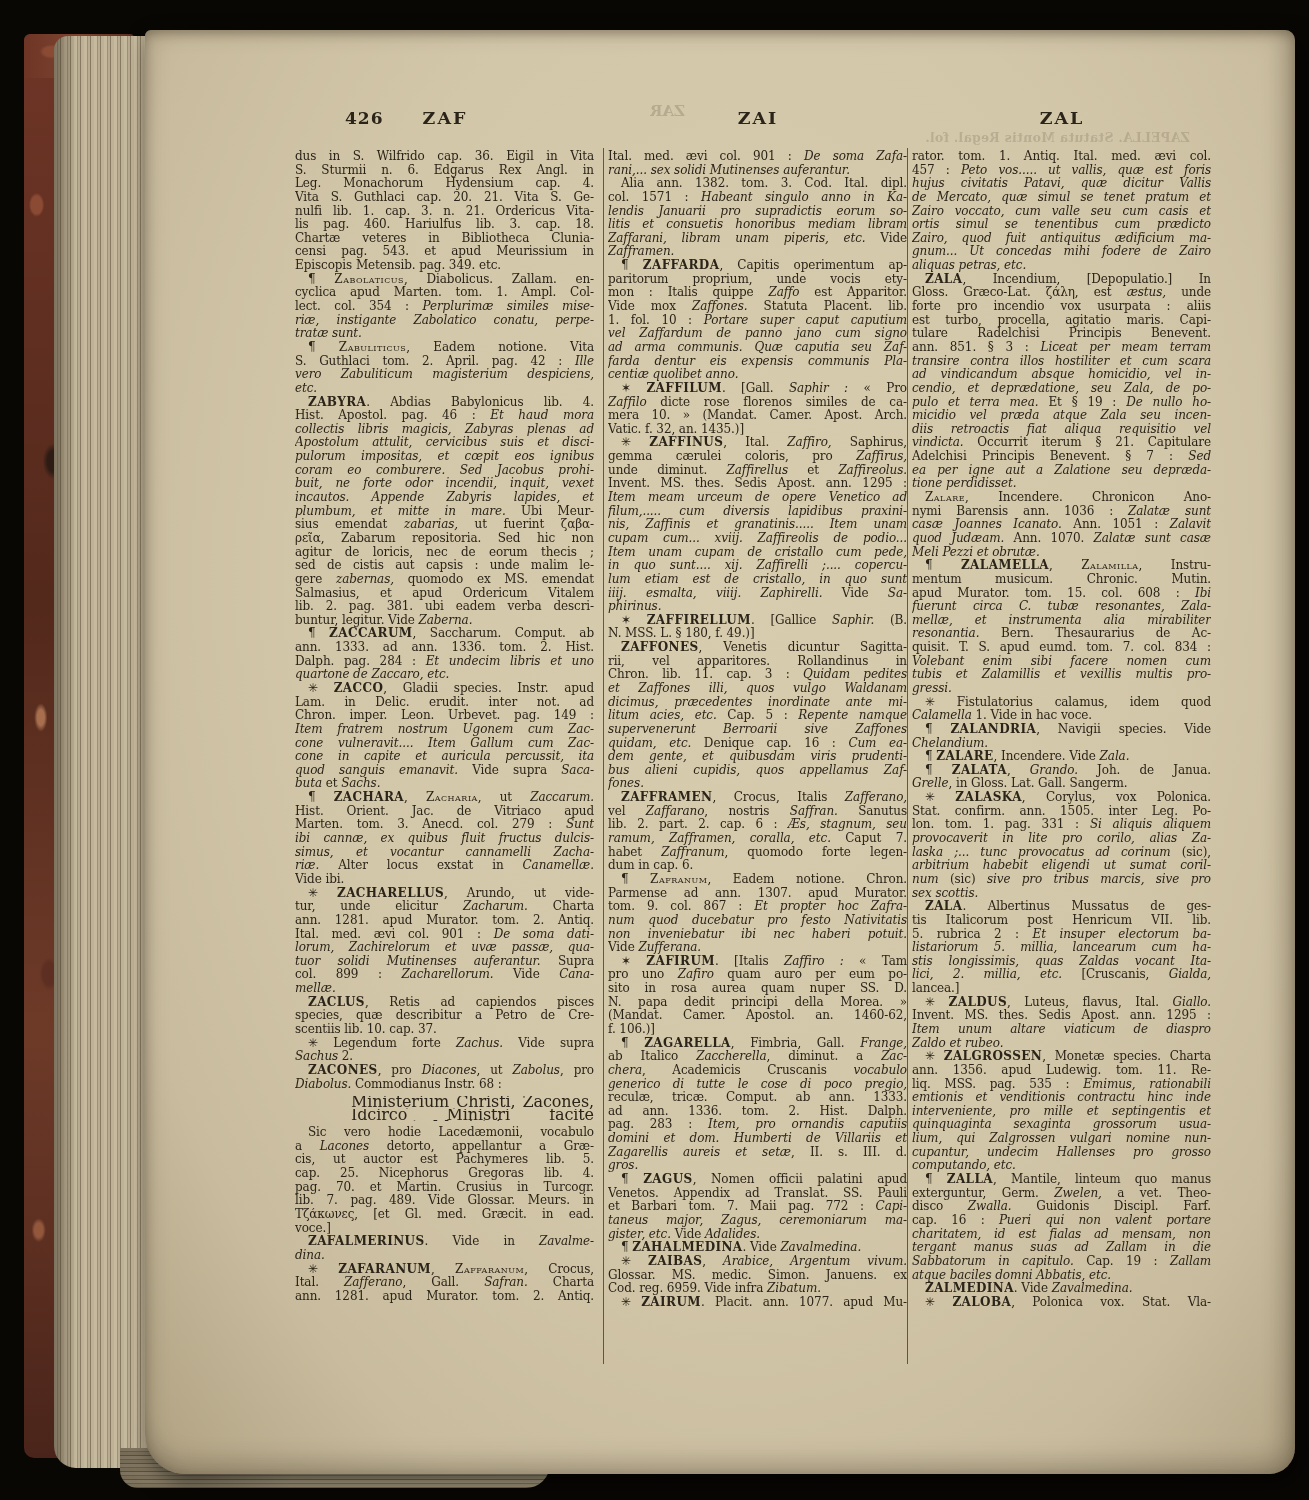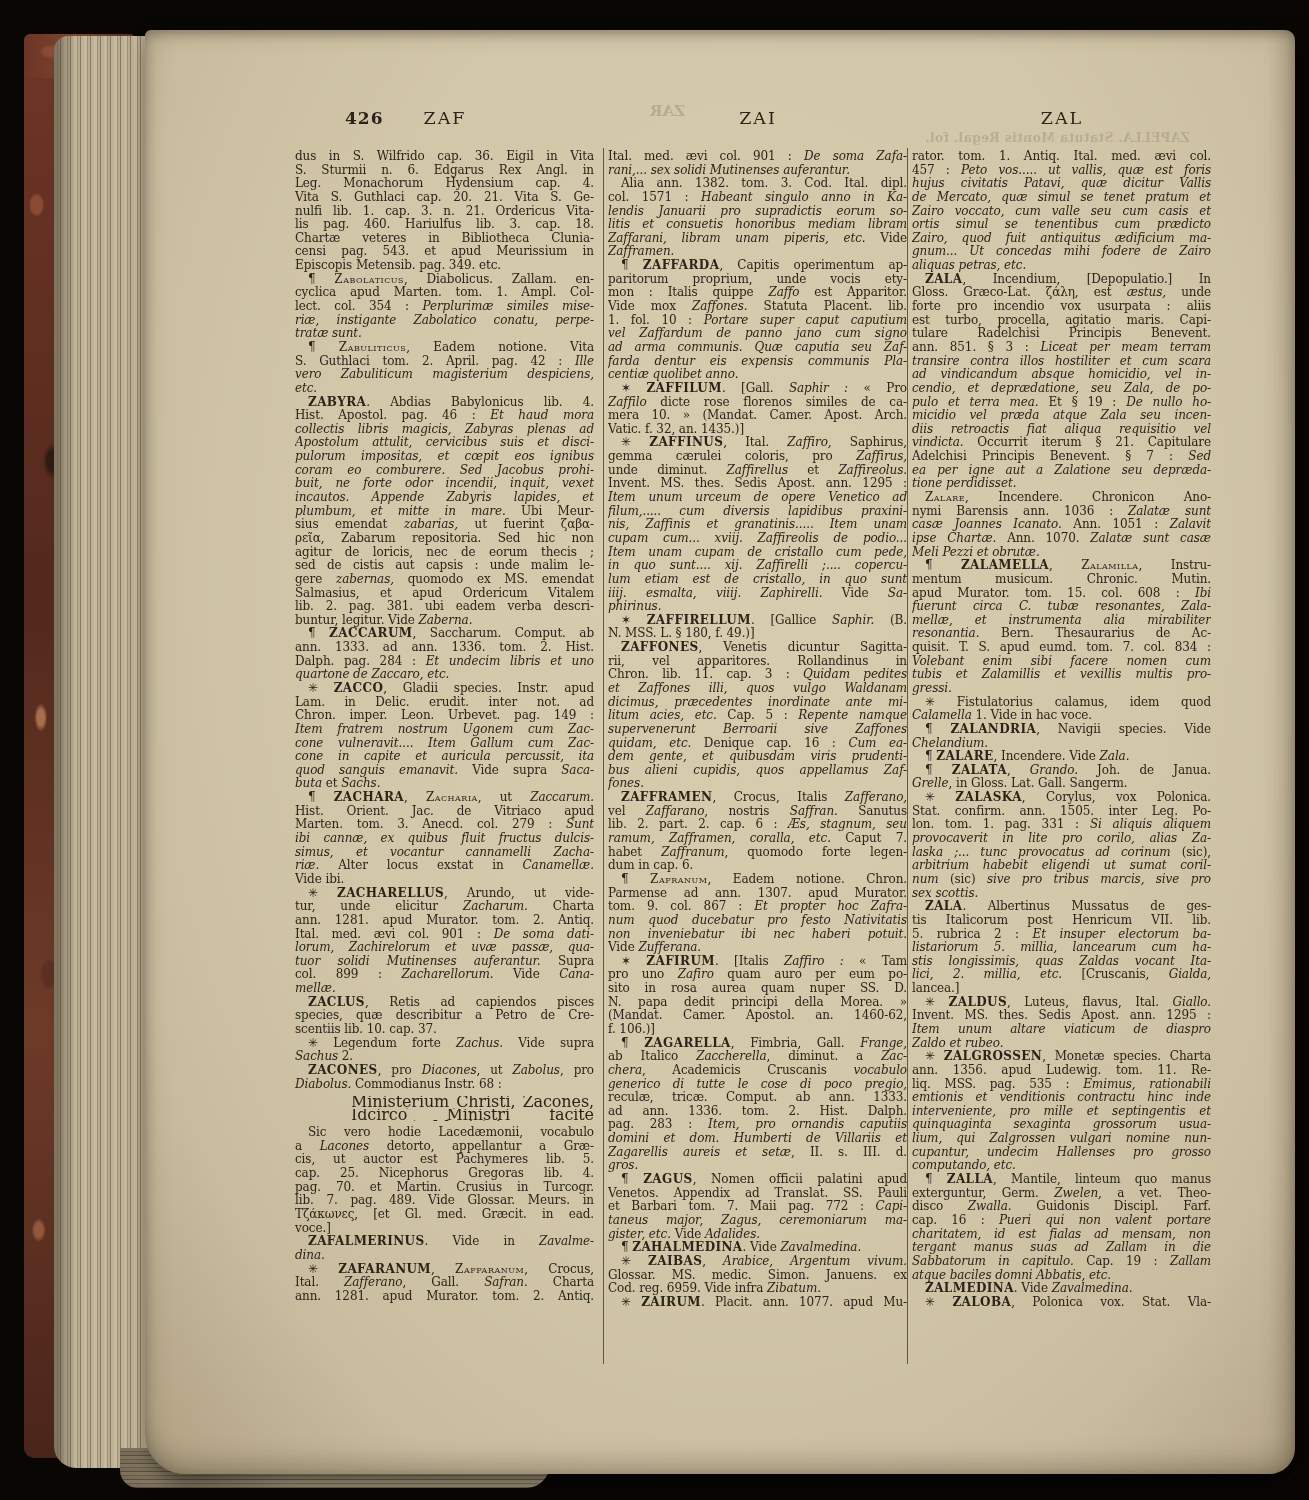--- a/index.html
+++ b/index.html
@@ -38,21 +38,21 @@
     box-shadow: inset -10px 0 24px rgba(40,30,18,.22), inset 0 -12px 26px rgba(40,30,18,.18),
                 inset 0 4px 10px rgba(40,30,18,.25), 6px 10px 22px rgba(0,0,0,.55);}
   
   .ghost{position:absolute;color:#9b8f74;opacity:.5;transform:scaleX(-1);
     filter:blur(.7px);font-weight:bold;pointer-events:none;}
   .ghost.g1{left:505px;top:72px;font-size:15px;}
   .ghost.g2{left:780px;top:100px;font-size:12.5px;letter-spacing:.3px;opacity:.45;}
   
   .hdr{position:absolute;left:0;top:78px;width:1150px;height:30px;color:#2b2418;}
   .pagenum{position:absolute;left:152px;top:0;font-size:17px;font-weight:bold;letter-spacing:1px;margin-left:48px;}
-  .rh{position:absolute;top:0;width:300px;text-align:center;font-size:17.5px;font-weight:normal;letter-spacing:2px;}
+  .rh{position:absolute;top:0;width:300px;text-align:center;font-size:17.5px;font-weight:bold;letter-spacing:2px;}
   .rh1{left:150px;} .rh2{left:463px;} .rh3{left:767px;}
   
   .rule{position:absolute;top:118px;width:1px;height:1216px;background:rgba(58,49,36,.75);}
   .r1{left:458px;} .r2{left:762px;}
   
   .col{position:absolute;top:120px;width:299px;color:#2b2418;}
   .c1{left:150px;} .c2{left:463px;} .c3{left:767px;}
   .tl{height:13.65px;line-height:13.65px;font-size:12px;
       text-align:justify;text-align-last:justify;overflow:hidden;white-space:normal;
       letter-spacing:-0.1px;}
@@ -194,21 +194,21 @@
         <div class="tl"><span class="i">farda dentur eis expensis communis Pla-</span></div>
         <div class="tl e"><span class="i">centiæ quolibet anno.</span></div>
         <div class="tl p"><span>✶ </span><span class="b">ZAFFILUM</span><span>. [Gall. </span><span class="i">Saphir :</span><span> « Pro</span></div>
         <div class="tl"><span class="i">Zaffilo</span><span> dicte rose florenos similes de ca-</span></div>
         <div class="tl"><span>mera 10. » (Mandat. Camer. Apost. Arch.</span></div>
         <div class="tl e"><span>Vatic. f. 32, an. 1435.)]</span></div>
         <div class="tl p"><span>✳ </span><span class="b">ZAFFINUS</span><span>, Ital. </span><span class="i">Zaffiro,</span><span> Saphirus,</span></div>
         <div class="tl"><span>gemma cærulei coloris, pro </span><span class="i">Zaffirus,</span></div>
         <div class="tl"><span>unde diminut. </span><span class="i">Zaffirellus</span><span> et </span><span class="i">Zaffireolus.</span></div>
         <div class="tl"><span>Invent. MS. thes. Sedis Apost. ann. 1295 :</span></div>
-        <div class="tl"><span class="i">Item unum urceum de opere Venetico ad</span></div>
+        <div class="tl"><span class="i">Item meam urceum de opere Venetico ad</span></div>
         <div class="tl"><span class="i">filum,..... cum diversis lapidibus praxini-</span></div>
         <div class="tl"><span class="i">nis, Zaffinis et granatinis..... Item unam</span></div>
         <div class="tl"><span class="i">cupam cum... xviij. Zaffireolis de podio...</span></div>
         <div class="tl"><span class="i">Item unam cupam de cristallo cum pede,</span></div>
         <div class="tl"><span class="i">in quo sunt.... xij. Zaffirelli ;.... copercu-</span></div>
         <div class="tl"><span class="i">lum etiam est de cristallo, in quo sunt</span></div>
         <div class="tl"><span class="i">iiij. esmalta, viiij. Zaphirelli.</span><span> Vide </span><span class="i">Sa-</span></div>
         <div class="tl e"><span class="i">phirinus.</span></div>
         <div class="tl p"><span>✶ </span><span class="b">ZAFFIRELLUM</span><span>. [Gallice </span><span class="i">Saphir.</span><span> (B.</span></div>
         <div class="tl e"><span>N. MSS. L. § 180, f. 49.)]</span></div>
@@ -284,21 +284,21 @@
         <div class="tl"><span class="i">pulo et terra mea.</span><span> Et § 19 : </span><span class="i">De nullo ho-</span></div>
         <div class="tl"><span class="i">micidio vel præda atque Zala seu incen-</span></div>
         <div class="tl"><span class="i">diis retroactis fiat aliqua requisitio vel</span></div>
         <div class="tl"><span class="i">vindicta.</span><span> Occurrit iterum § 21. Capitulare</span></div>
         <div class="tl"><span>Adelchisi Principis Benevent. § 7 : </span><span class="i">Sed</span></div>
         <div class="tl"><span class="i">ea per igne aut a Zalatione seu depræda-</span></div>
         <div class="tl e"><span class="i">tione perdidisset.</span></div>
         <div class="tl p"><span class="sc">Zalare</span><span>, Incendere. Chronicon Ano-</span></div>
         <div class="tl"><span>nymi Barensis ann. 1036 : </span><span class="i">Zalatæ sunt</span></div>
         <div class="tl"><span class="i">casæ Joannes Icanato.</span><span> Ann. 1051 : </span><span class="i">Zalavit</span></div>
-        <div class="tl"><span class="i">ipse Chartæ.</span><span> Ann. 1070. </span><span class="i">Zalatæ sunt casæ</span></div>
+        <div class="tl"><span class="i">quod Judæam.</span><span> Ann. 1070. </span><span class="i">Zalatæ sunt casæ</span></div>
         <div class="tl e"><span class="i">Meli Pezzi et obrutæ.</span></div>
         <div class="tl p"><span>¶ </span><span class="b">ZALAMELLA</span><span>, </span><span class="sc">Zalamilla</span><span>, Instru-</span></div>
         <div class="tl"><span>mentum musicum. Chronic. Mutin.</span></div>
         <div class="tl"><span>apud Murator. tom. 15. col. 608 : </span><span class="i">Ibi</span></div>
         <div class="tl"><span class="i">fuerunt circa C. tubæ resonantes, Zala-</span></div>
         <div class="tl"><span class="i">mellæ, et instrumenta alia mirabiliter</span></div>
         <div class="tl"><span class="i">resonantia.</span><span> Bern. Thesaurarius de Ac-</span></div>
         <div class="tl"><span>quisit. T. S. apud eumd. tom. 7. col. 834 :</span></div>
         <div class="tl"><span class="i">Volebant enim sibi facere nomen cum</span></div>
         <div class="tl"><span class="i">tubis et Zalamillis et vexillis multis pro-</span></div>

